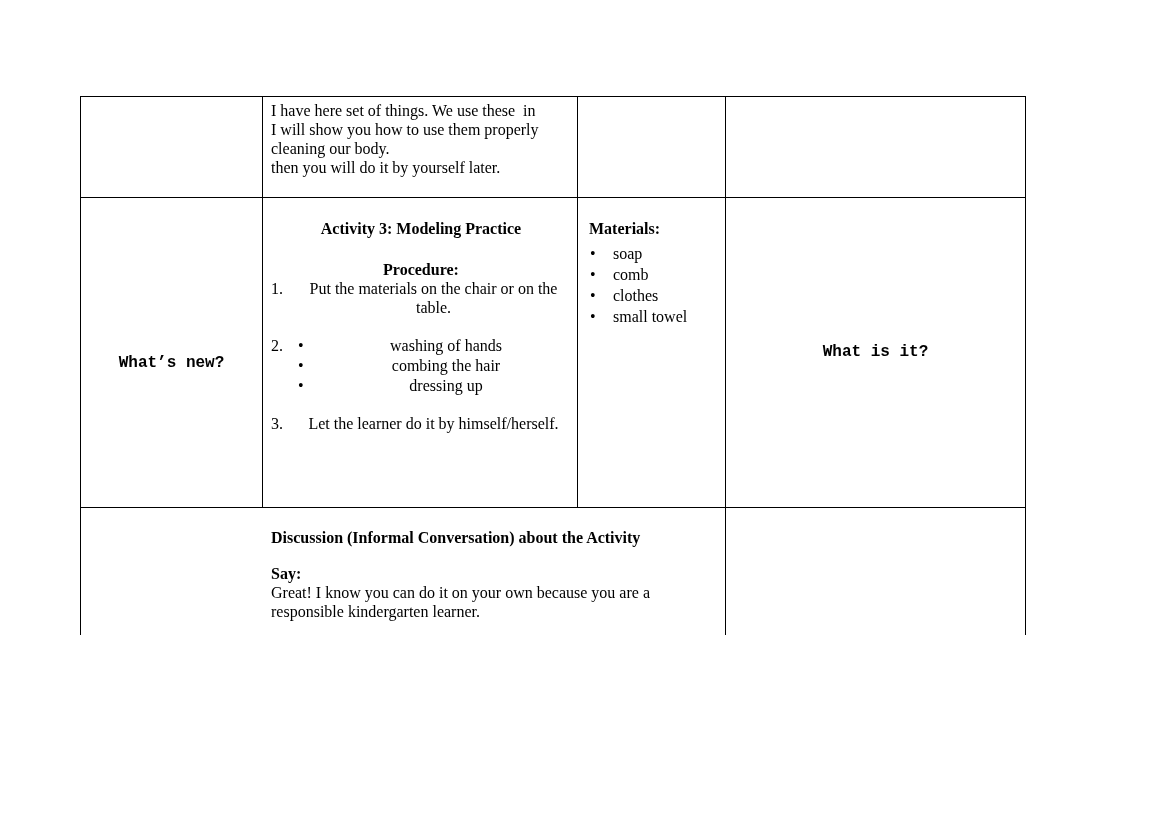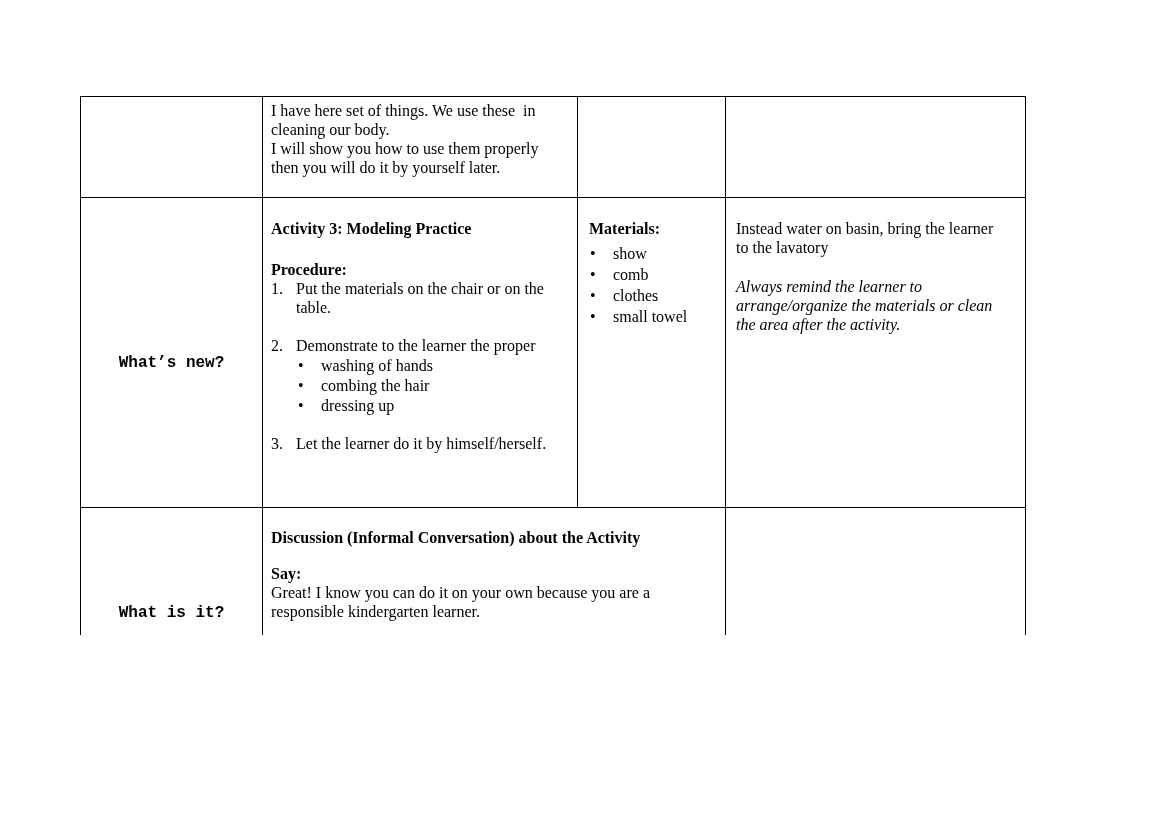--- a/index.html
+++ b/index.html
@@ -30,21 +30,21 @@
 
   .label-cell {
     display: flex; align-items: center; justify-content: center;
     font-weight: bold;
     font-family: Liberation Mono, monospace;
   }
   .label-cell .lbl-nudge { margin-top: 22px; }
 
   .script-cell { padding: 4px 6px 0 8px; }
 
-  .activity-cell { padding: 21px 6px 0 8px; }
+  .activity-cell { padding: 21px 6px 0 8px; text-align: center; }
   .activity-title { font-weight: bold; }
   .procedure-heading { font-weight: bold; margin-top: 22px; }
   .step { position: relative; padding-left: 25px; }
   .step-num { position: absolute; left: 0; top: 0; }
   .step-gap { margin-top: 19px; }
   .sub-bullets { margin-top: 1px; }
   .sub-bullet { position: relative; padding-left: 50px; line-height: 20px; }
   .sub-bullet::before { content: "\2022"; position: absolute; left: 27px; }
   .step-last { margin-top: 18px; }
 
@@ -82,22 +82,22 @@
 <body>
 
 <div class="page">
 
   <div class="doc-table">
 
     <div class="cell label-cell"></div>
     <div class="cell script-cell">
       <div>
           <div class="tl">I have here set of things. We use these  in</div>
+          <div class="tl">I will show you how to use them properly</div>
           <div class="tl">cleaning our body.</div>
-          <div class="tl">I will show you how to use them properly</div>
           <div class="tl">then you will do it by yourself later.</div>
         </div>
     </div>
     <div class="cell"></div>
     <div class="cell"></div>
 
     <div class="cell label-cell">
       <span class="lbl-nudge">What’s new?</span>
     </div>
     <div class="cell activity-cell">
@@ -108,58 +108,46 @@
         <span class="step-num">1.</span>
         <div>
             <div class="tl">Put the materials on the chair or on the</div>
             <div class="tl">table.</div>
           </div>
       </div>
 
       <div class="step step-gap">
         <span class="step-num">2.</span>
         <div>
-            <div class="tl">Demonstrate to the learner the proper</div>
           </div>
       </div>
       <div class="sub-bullets">
         <div class="sub-bullet">washing of hands</div>
         <div class="sub-bullet">combing the hair</div>
         <div class="sub-bullet">dressing up</div>
       </div>
 
       <div class="step step-last">
         <span class="step-num">3.</span>
         <div>
             <div class="tl">Let the learner do it by himself/herself.</div>
           </div>
       </div>
     </div>
 
     <div class="cell materials-cell">
       <div class="materials-heading">Materials:</div>
       <div class="m-list">
-        <div class="m-item">show</div>
+        <div class="m-item">soap</div>
         <div class="m-item">comb</div>
         <div class="m-item">clothes</div>
         <div class="m-item">small towel</div>
       </div>
     </div>
 
-    <div class="cell note-cell">
-      <div>
-          <div class="tl">Instead water on basin, bring the learner</div>
-          <div class="tl">to the lavatory</div>
-        </div>
-      <div class="note-italic">
-          <div class="tl">Always remind the learner to</div>
-          <div class="tl">arrange/organize the materials or clean</div>
-          <div class="tl">the area after the activity.</div>
-        </div>
-    </div>
 
     <div class="cell label-cell">
       <span>What is it?</span>
     </div>
     <div class="cell discussion-cell" style="grid-column: 2 / span 2;">
       <div class="discussion-title">Discussion (Informal Conversation) about the Activity</div>
       <div class="say-heading">Say:</div>
       <div>
           <div class="tl">Great! I know you can do it on your own because you are a</div>
           <div class="tl">responsible kindergarten learner.</div>

